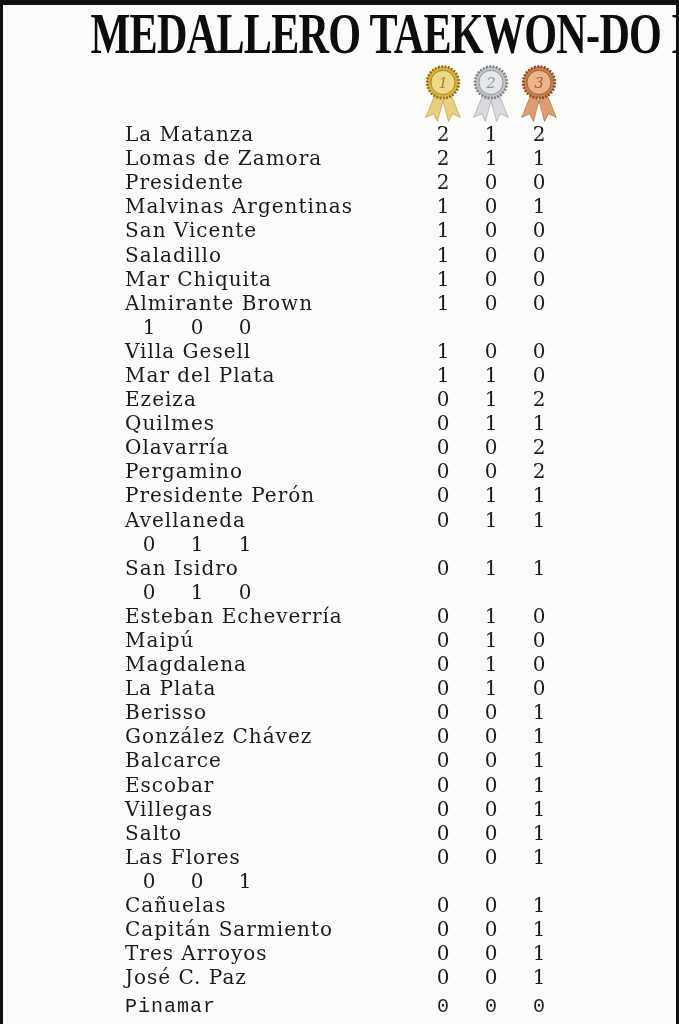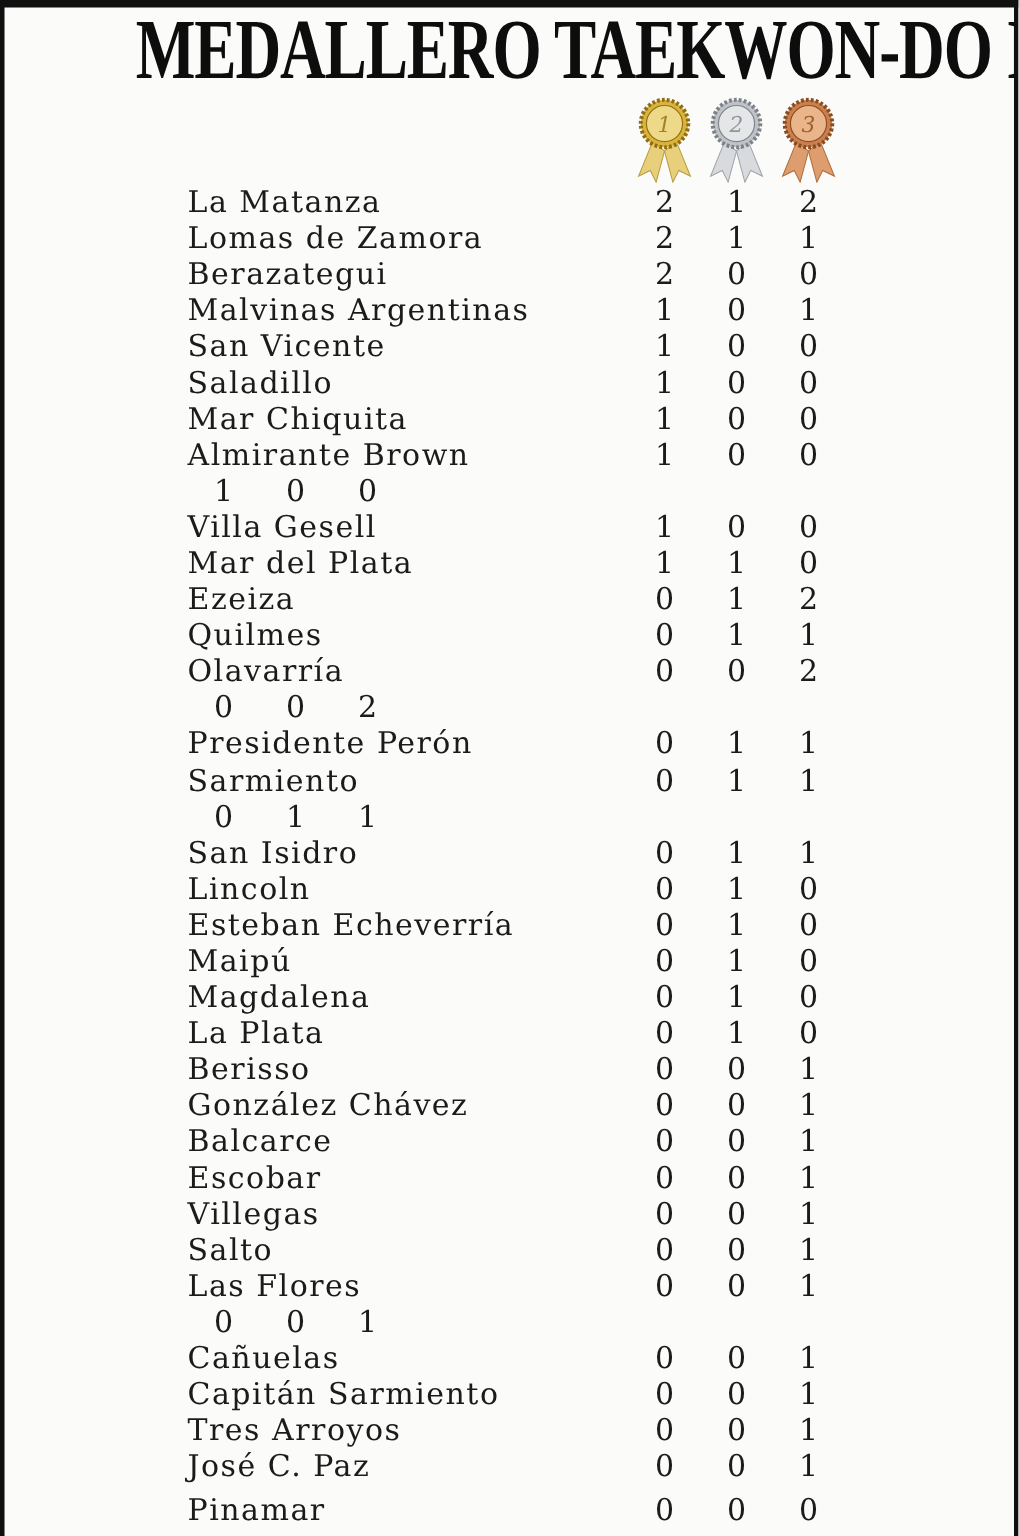--- a/index.html
+++ b/index.html
@@ -44,21 +44,21 @@
     width: 48px;
     text-align: center;
     font-size: 20px;
     letter-spacing: 0;
   }
   .header-row {
     height: 58px;
     margin-top: 4px;
   }
   .header-row .cnt { display: flex; justify-content: center; align-items: flex-start; }
-  .tbody .row:last-child { margin-top: 5px; }
+  .tbody .row:last-child { margin-top: 5px; font-family: Liberation Mono, monospace; }
 
   
   .medal { display: block; }
   .medal .rib { fill: var(--rib); stroke: var(--ribedge); stroke-width: 0.6; }
   .medal .disc {
     fill: var(--base);
     stroke: var(--dark);
     stroke-width: 2.4;
     stroke-dasharray: 1.7 1.25; 
   }
@@ -121,21 +121,21 @@
   </div>
 
   <div class="row">
     <span class="name">Lomas de Zamora</span>
     <span class="cnt gold">2</span>
     <span class="cnt silver">1</span>
     <span class="cnt bronze">1</span>
   </div>
 
   <div class="row">
-    <span class="name">Berazategui</span>
+    <span class="name">Presidente</span>
     <span class="cnt gold">2</span>
     <span class="cnt silver">0</span>
     <span class="cnt bronze">0</span>
   </div>
 
   <div class="row">
     <span class="name">Malvinas Argentinas</span>
     <span class="cnt gold">1</span>
     <span class="cnt silver">0</span>
     <span class="cnt bronze">1</span>
@@ -204,54 +204,54 @@
   </div>
 
   <div class="row">
     <span class="name">Olavarría</span>
     <span class="cnt gold">0</span>
     <span class="cnt silver">0</span>
     <span class="cnt bronze">2</span>
   </div>
 
   <div class="row">
+    <span class="name">Pergamino</span>
     <span class="cnt gold">0</span>
     <span class="cnt silver">0</span>
     <span class="cnt bronze">2</span>
   </div>
 
   <div class="row">
     <span class="name">Presidente Perón</span>
     <span class="cnt gold">0</span>
     <span class="cnt silver">1</span>
     <span class="cnt bronze">1</span>
   </div>
 
   <div class="row">
-    <span class="name">Sarmiento</span>
+    <span class="name">Avellaneda</span>
     <span class="cnt gold">0</span>
     <span class="cnt silver">1</span>
     <span class="cnt bronze">1</span>
   </div>
 
   <div class="row">
     <span class="cnt gold">0</span>
     <span class="cnt silver">1</span>
     <span class="cnt bronze">1</span>
   </div>
 
   <div class="row">
     <span class="name">San Isidro</span>
     <span class="cnt gold">0</span>
     <span class="cnt silver">1</span>
     <span class="cnt bronze">1</span>
   </div>
 
   <div class="row">
-    <span class="name">Lincoln</span>
     <span class="cnt gold">0</span>
     <span class="cnt silver">1</span>
     <span class="cnt bronze">0</span>
   </div>
 
   <div class="row">
     <span class="name">Esteban Echeverría</span>
     <span class="cnt gold">0</span>
     <span class="cnt silver">1</span>
     <span class="cnt bronze">0</span>

